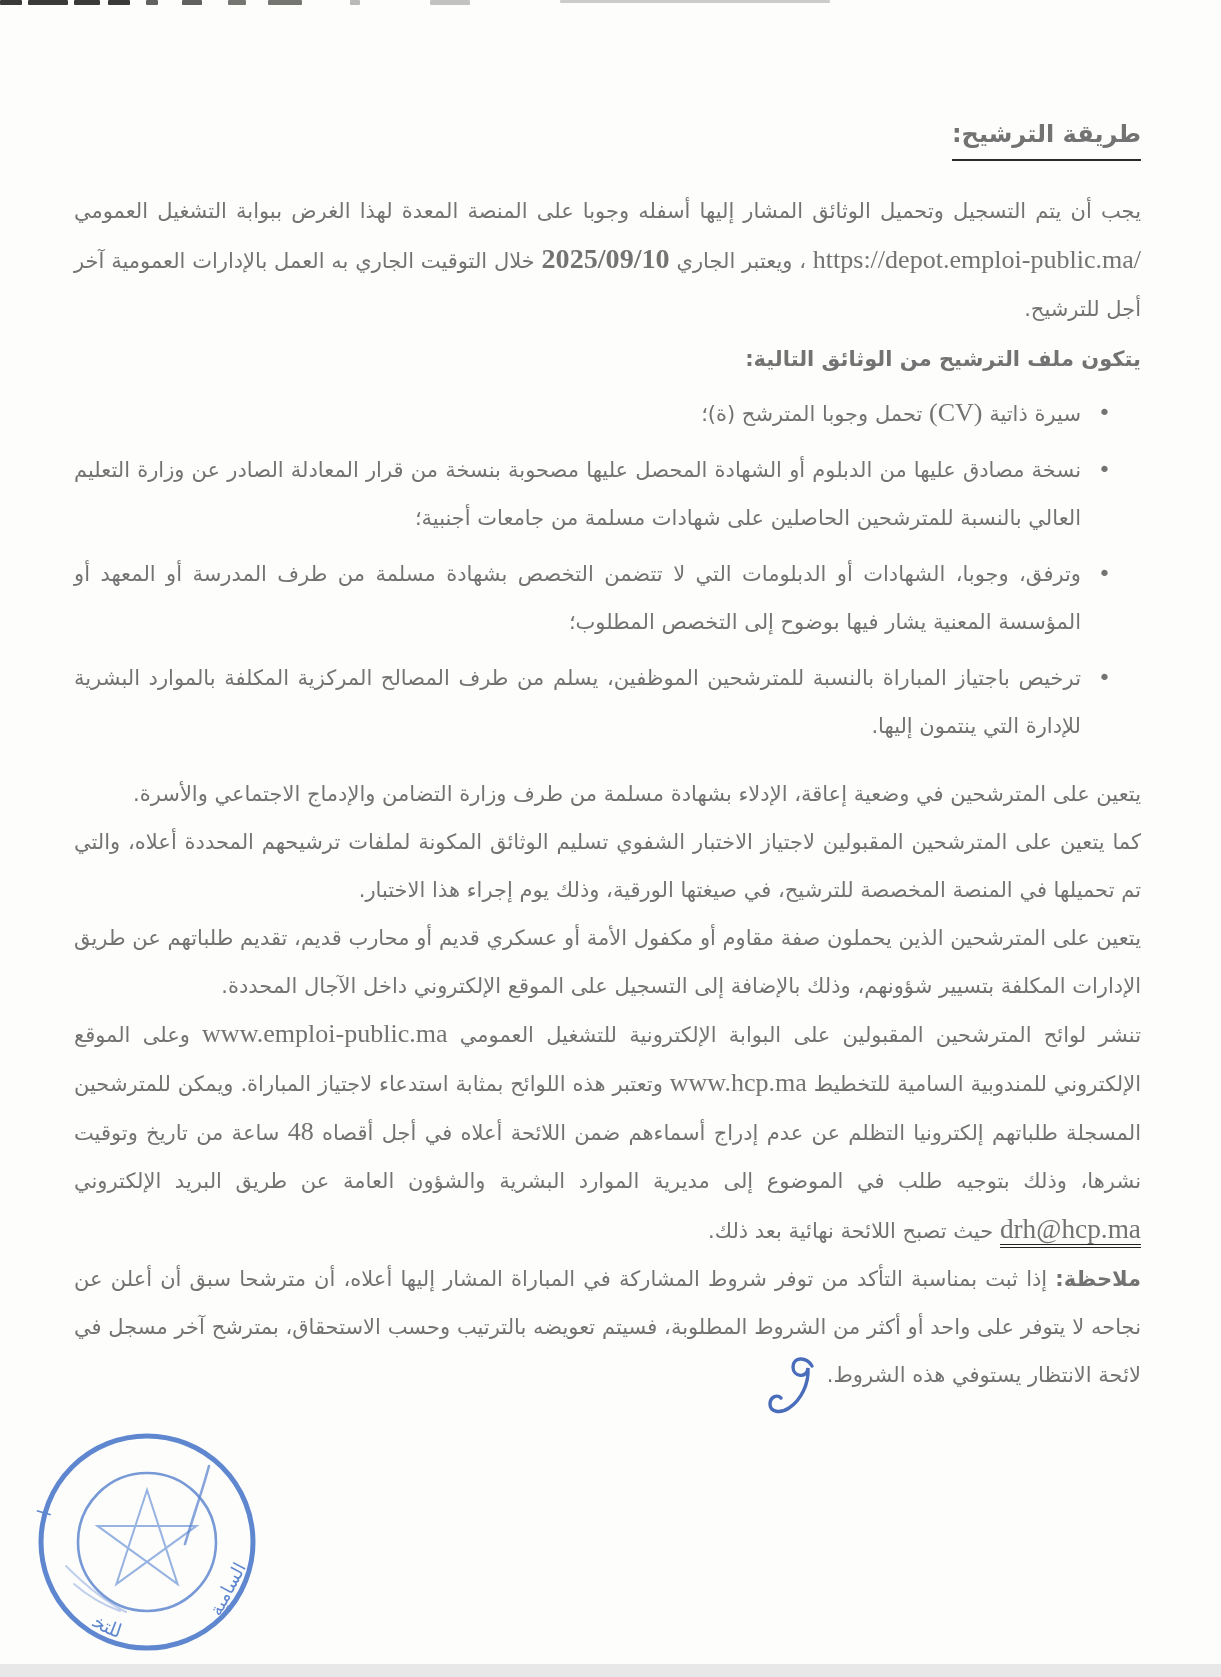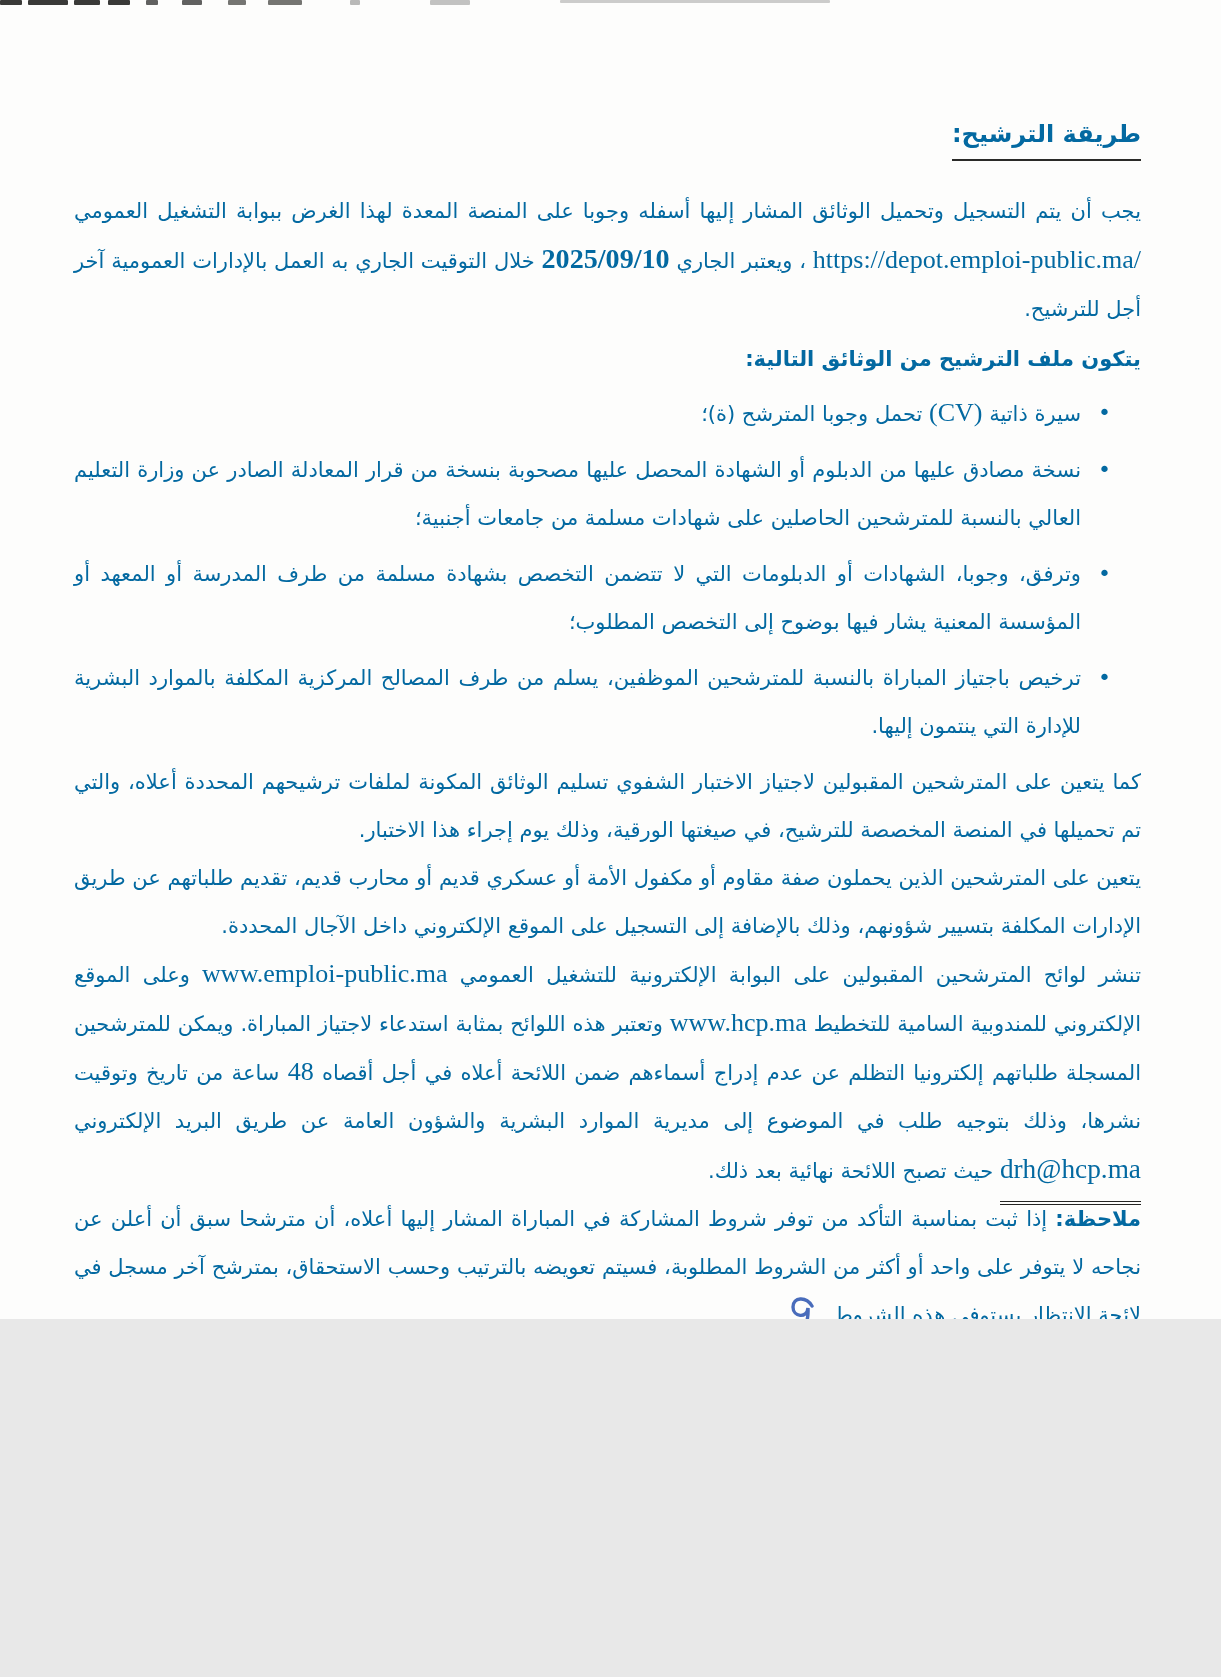--- a/index.html
+++ b/index.html
@@ -1,23 +1,23 @@
 <!DOCTYPE html>
 <html lang="ar" dir="rtl"><head>
 <meta charset="utf-8">
 <style>
   html,body { margin:0; padding:0; background:#e8e8e8; }
   .page {
     position:relative;
-    width:1221px; height:1319px;
+    width:1221px; height:1664px;
     margin:0 auto;
     background:#fdfdfc;
     overflow:hidden;
     font-family:"DejaVu Sans", sans-serif;
-    color:#0369a1;
+    color:#737373;
     direction:rtl;
   }
   .content {
     position:absolute; top:0; right:0; left:0; bottom:0;
     padding:118px 80px 0 74px;
   }
   .heading-row { text-align:right; margin:0 0 26px 0; }
   .doc-heading {
     display:inline-block;
     font-size:24px; font-weight:bold;
@@ -61,21 +61,21 @@
     font-family:"Liberation Serif", serif;
     font-weight:bold;
     font-size:1.34em;
     direction:ltr; unicode-bidi:isolate;
   }
   .seg-latin-u {
     font-family:"Liberation Serif", serif;
     font-size:1.3em;
     direction:ltr; unicode-bidi:isolate;
     border-bottom:4px double #242422;
-    padding-bottom:17px;
+    padding-bottom:0px;
   }
   
   .scan-marks { position:absolute; top:0; left:0; height:7px; width:100%; }
   .scan-marks span { position:absolute; top:0; height:5px; background:#3a3a38; border-radius:1px; }
   
   .paraph-wrap { display:inline-block; vertical-align:-38px; margin:0 6px 0 0; }
   
   .stamp { position:absolute; left:30px; top:1422px; }
 </style>
 </head>
@@ -107,20 +107,21 @@
 
     <p class="para list-title"><span class="seg-bold">يتكون ملف الترشيح من الوثائق التالية:</span></p>
 
     <ul class="docs">
       <li><span>سيرة ذاتية </span><span class="seg-latin">(CV)</span><span> تحمل وجوبا المترشح (ة)؛</span></li>
       <li><span>نسخة مصادق عليها من الدبلوم أو الشهادة المحصل عليها مصحوبة بنسخة من قرار المعادلة الصادر عن وزارة التعليم العالي بالنسبة للمترشحين الحاصلين على شهادات مسلمة من جامعات أجنبية؛</span></li>
       <li><span>وترفق، وجوبا، الشهادات أو الدبلومات التي لا تتضمن التخصص بشهادة مسلمة من طرف المدرسة أو المعهد أو المؤسسة المعنية يشار فيها بوضوح إلى التخصص المطلوب؛</span></li>
       <li><span>ترخيص باجتياز المباراة بالنسبة للمترشحين الموظفين، يسلم من طرف المصالح المركزية المكلفة بالموارد البشرية للإدارة التي ينتمون إليها.</span></li>
     </ul>
 
+    <p class="para gap-top"><span>يتعين على المترشحين في وضعية إعاقة، الإدلاء بشهادة مسلمة من طرف وزارة التضامن والإدماج الاجتماعي والأسرة.</span></p>
 
     <p class="para"><span>كما يتعين على المترشحين المقبولين لاجتياز الاختبار الشفوي تسليم الوثائق المكونة لملفات ترشيحهم المحددة أعلاه، والتي تم تحميلها في المنصة المخصصة للترشيح، في صيغتها الورقية، وذلك يوم إجراء هذا الاختبار.</span></p>
 
     <p class="para"><span>يتعين على المترشحين الذين يحملون صفة مقاوم أو مكفول الأمة أو عسكري قديم أو محارب قديم، تقديم طلباتهم عن طريق الإدارات المكلفة بتسيير شؤونهم، وذلك بالإضافة إلى التسجيل على الموقع الإلكتروني داخل الآجال المحددة.</span></p>
 
     <p class="para"><span>تنشر لوائح المترشحين المقبولين على البوابة الإلكترونية للتشغيل العمومي </span><span class="seg-latin">www.emploi-public.ma</span><span> وعلى الموقع الإلكتروني للمندوبية السامية للتخطيط </span><span class="seg-latin">www.hcp.ma</span><span> وتعتبر هذه اللوائح بمثابة استدعاء لاجتياز المباراة. ويمكن للمترشحين المسجلة طلباتهم إلكترونيا التظلم عن عدم إدراج أسماءهم ضمن اللائحة أعلاه في أجل أقصاه </span><span class="seg-latin">48</span><span> ساعة من تاريخ وتوقيت نشرها، وذلك بتوجيه طلب في الموضوع إلى مديرية الموارد البشرية والشؤون العامة عن طريق البريد الإلكتروني </span><span class="seg-latin-u">drh@hcp.ma</span><span> حيث تصبح اللائحة نهائية بعد ذلك.</span></p>
 
     <p class="para"><span><span class="seg-bold">ملاحظة:</span><span> إذا ثبت بمناسبة التأكد من توفر شروط المشاركة في المباراة المشار إليها أعلاه، أن مترشحا سبق أن أعلن عن نجاحه لا يتوفر على واحد أو أكثر من الشروط المطلوبة، فسيتم تعويضه بالترتيب وحسب الاستحقاق، بمترشح آخر مسجل في لائحة الانتظار يستوفي هذه الشروط.</span></span><span class="paraph-wrap"><svg width="58" height="66" viewBox="0 0 58 66">
             <path d="M49,12 C43,2 30,3 30,13 C30,23 44,25 45,14 C46,30 38,46 26,54 C17,60 7,58 7,50 C7,43 14,40 18,44" fill="none" stroke="#3a5fb5" stroke-width="3.4" stroke-linecap="round" opacity="0.92"></path>
           </svg></span></p>

